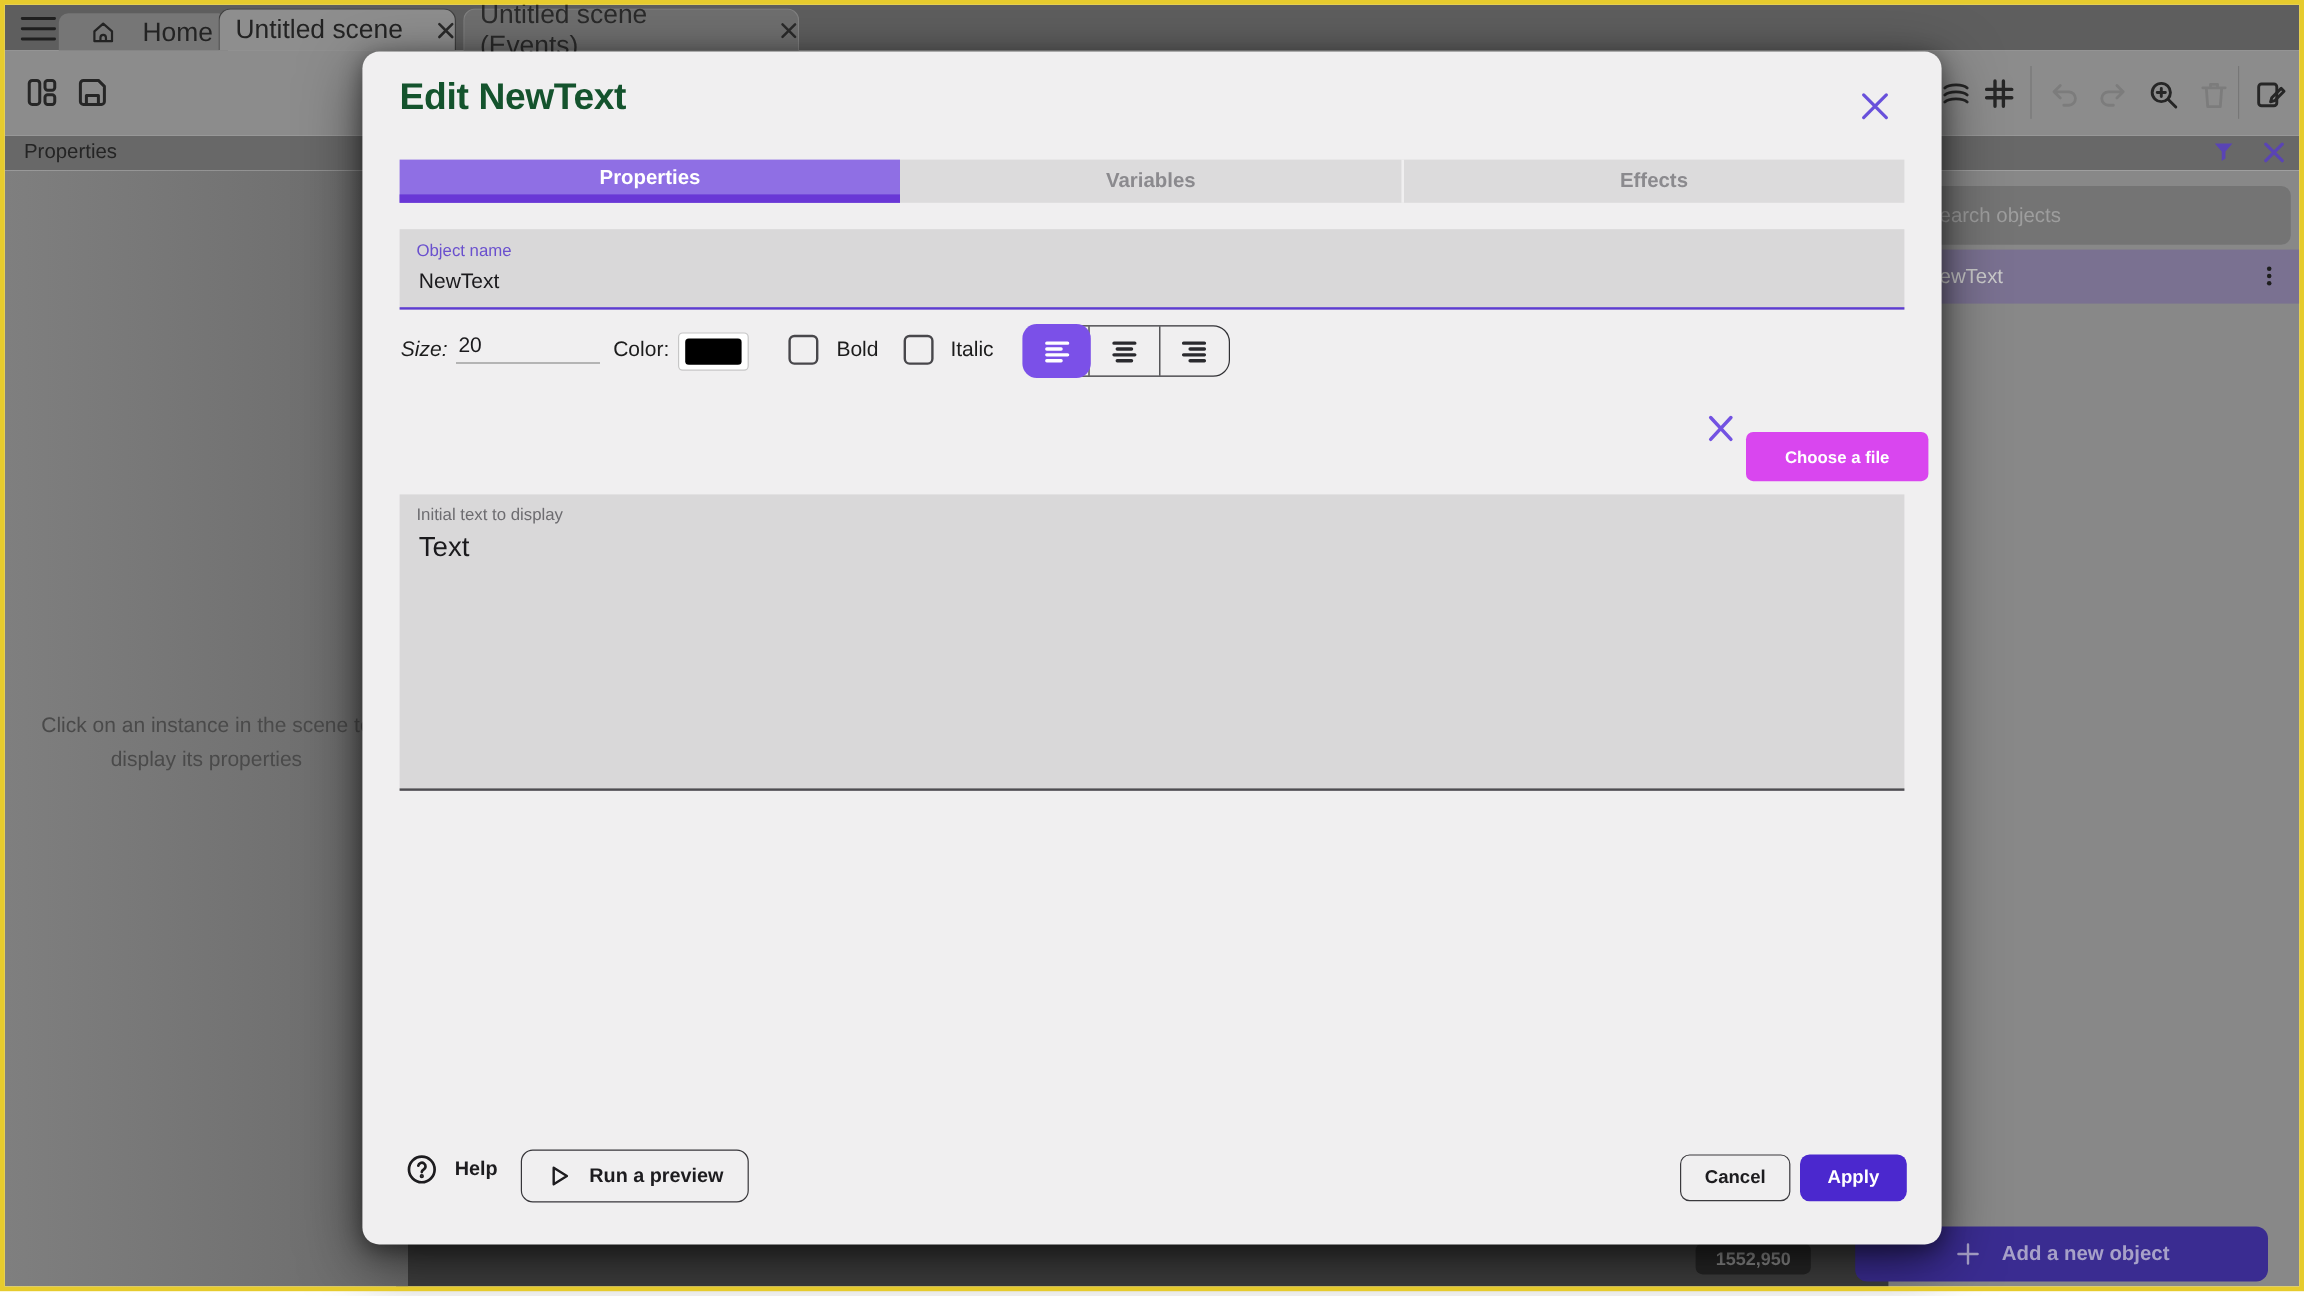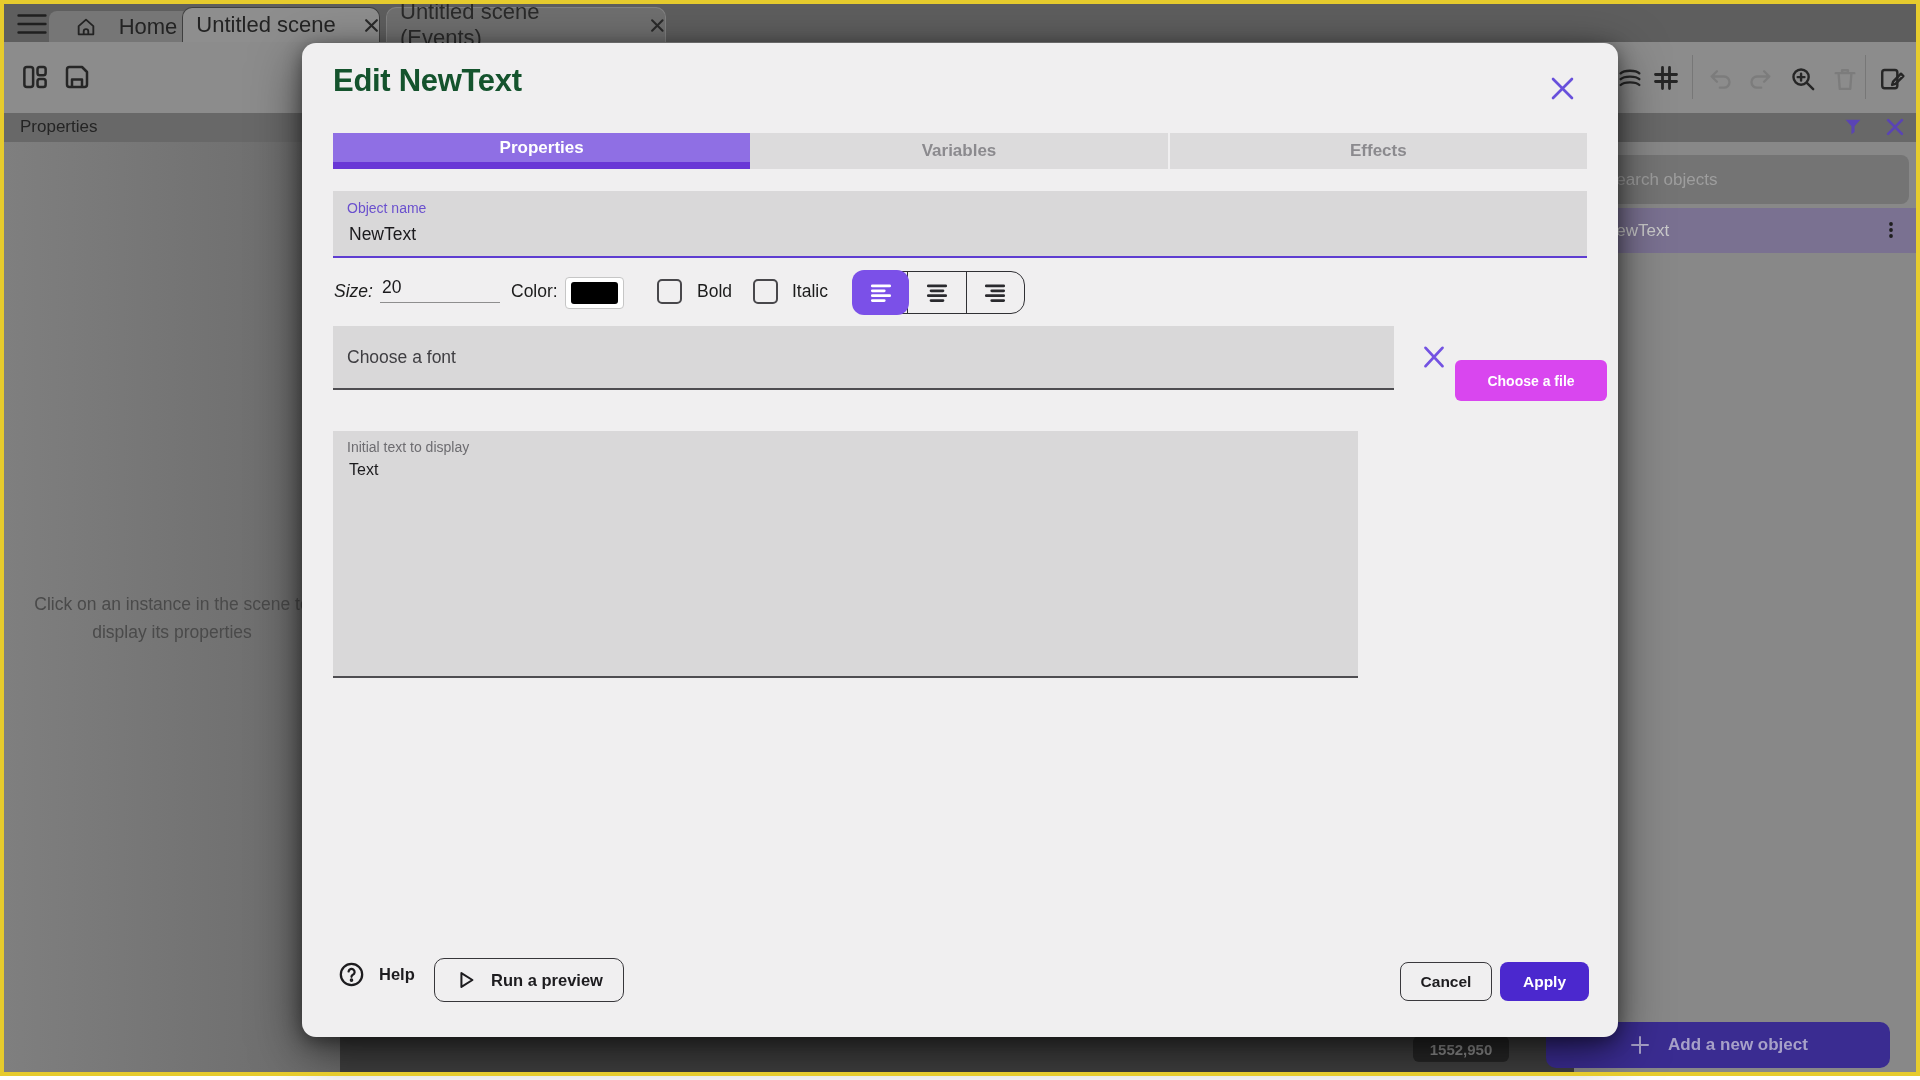--- a/index.html
+++ b/index.html
@@ -82,24 +82,24 @@
   .align-btn{flex:1;display:flex;align-items:center;justify-content:center;color:#2A2A2E;cursor:pointer;}
   .align-btn + .align-btn{border-left:1.6px solid #303034;}
   .align-btn.active{background:#7B50E8;color:#FFFFFF;border-radius:12px;margin:-2px;z-index:1;border-left:none;}
 
   .font-field{left:31px;top:283px;width:1061px;height:64px;border-bottom:2px solid #4E4D51;display:flex;align-items:center;cursor:pointer;}
   .font-field-text{margin-left:14px;font-size:17.5px;color:#3F3E42;}
   .clear-x{left:1119px;top:301px;color:#7352E2;cursor:pointer;}
   .file-btn{left:1153px;top:293px;width:152px;height:41px;background:#d946ef;border:none;border-radius:6px;color:#FFFFFF;
             font-family:"Liberation Sans",sans-serif;font-size:14px;font-weight:bold;cursor:pointer;margin-top:24px;}
 
-  .field-text{left:31px;top:388px;width:1025px;height:247px;border-bottom:2px solid #4E4D51;}
+  .field-text{left:31px;top:369px;width:1254px;height:247px;border-bottom:2px solid #4E4D51;}
   .field-text .float-label{color:#6D6C70;top:8px;}
   .text-area{position:absolute;left:14px;top:28px;width:1220px;height:205px;background:transparent;border:none;outline:none;resize:none;
-             font-family:"Liberation Sans",sans-serif;font-size:16px;color:#1B1A1D;}
+             font-family:"Liberation Sans",sans-serif;font-size:23px;color:#1B1A1D;}
 
   .help-wrap{left:36px;top:918px;display:flex;align-items:center;gap:14px;color:#1D1C1F;cursor:pointer;}
   .help-label{font-size:16.5px;font-weight:bold;}
   .preview-btn{left:132px;top:915px;width:190px;height:44px;border:1.6px solid #37363A;border-radius:10px;box-sizing:border-box;
                background:transparent;display:flex;align-items:center;justify-content:center;gap:14px;color:#1D1C1F;cursor:pointer;}
   .preview-label{font-size:16.5px;font-weight:bold;}
   .cancel-btn{left:1098px;top:919px;width:92px;height:39px;border:1.6px solid #3A393D;border-radius:8px;background:transparent;
               font-family:"Liberation Sans",sans-serif;font-size:15.5px;font-weight:bold;color:#1D1C1F;cursor:pointer;}
   .apply-btn{left:1198px;top:919px;width:89px;height:39px;border:none;border-radius:8px;background:#4B28CE;
              font-family:Liberation Sans, sans-serif;font-size:15.5px;font-weight:bold;color:#FFFFFF;cursor:pointer;}
@@ -278,23 +278,20 @@
             <path d="M4 5.5h16M6.5 10h11M4 14.5h16M6.5 19h11"></path>
           </svg>
       </div>
       <div class="align-btn">
         <svg class="ico" width="26" height="26" viewBox="0 0 24 24" style="stroke-width:2.6">
             <path d="M4 5.5h16M9 10h11M4 14.5h16M9 19h11"></path>
           </svg>
       </div>
     </div>
 
-    <div class="abs gfield font-field">
-      <span class="font-field-text">Choose a font</span>
-    </div>
     <div class="abs clear-x">
       <svg class="ico" width="26" height="26" viewBox="0 0 20 20" style="stroke-width:2.2">
           <path d="M3.5 3l13 14M16.5 3l-13 14"></path>
         </svg>
     </div>
     <button class="abs file-btn">Choose a file</button>
 
     <div class="abs gfield field-text">
       <span class="float-label">Initial text to display</span>
       <textarea class="text-area" style="">Text</textarea>

